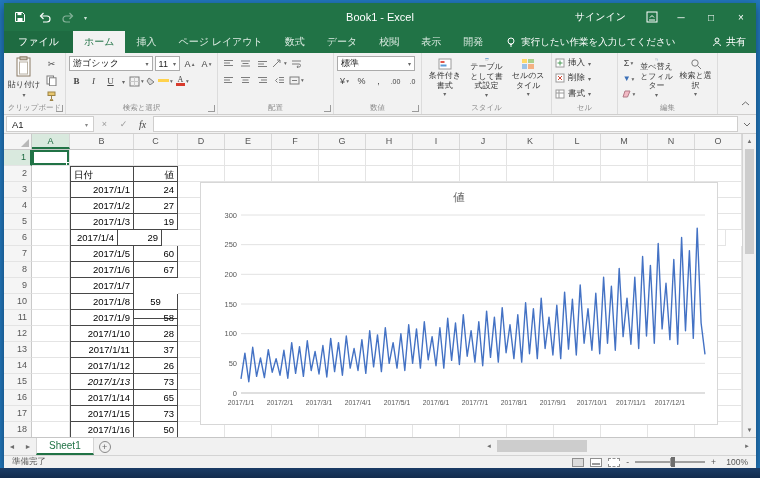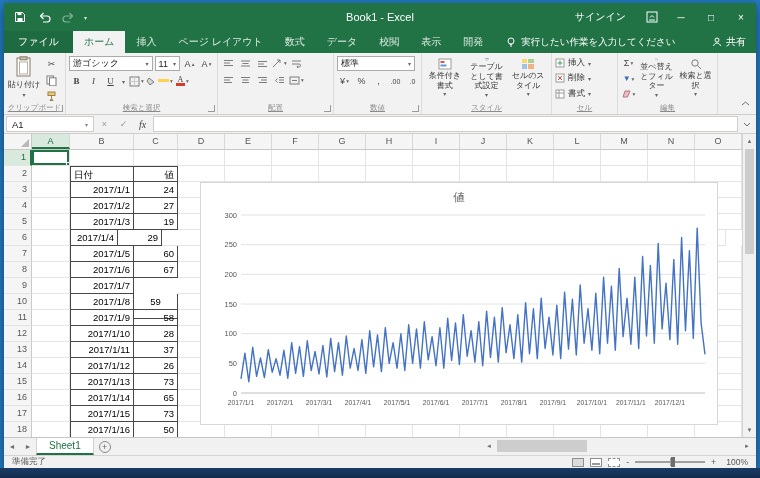--- a/index.html
+++ b/index.html
@@ -29,21 +29,21 @@
   .file-tab{padding:0 14px;line-height:22px;font-size:10px;color:#fff;background:#1e6b41;}
   .rtabs{display:flex;}
   .tab{padding:0 11px;line-height:22px;font-size:10px;color:#dcebe2;}
   .tab.active{background:#f2f2f2;color:#217346;}
   .tellme{display:flex;align-items:center;gap:5px;margin-left:12px;color:#fff;font-size:9.5px;}
   .share{position:absolute;right:10px;top:0;height:22px;display:flex;align-items:center;gap:4px;color:#fff;font-size:10px;}
 
   
   .ribbon{height:62px;background:#f2f2f2;border-bottom:1px solid #cfcecd;display:flex;position:relative;box-sizing:border-box;}
   .rgroup{position:relative;height:100%;border-right:1px solid #dcdcdc;padding:3px 3px 13px;box-sizing:border-box;}
-  .glabel{position:absolute;bottom:1px;left:0;right:0;text-align:center;font-size:7.5px;color:#8b8b8b;white-space:nowrap;overflow:hidden;text-decoration:underline;}
+  .glabel{position:absolute;bottom:1px;left:0;right:0;text-align:center;font-size:7.5px;color:#8b8b8b;white-space:nowrap;overflow:hidden;}
   .launcher{position:absolute;right:2px;bottom:2px;width:6px;height:6px;border-right:1px solid #9a9a9a;border-bottom:1px solid #9a9a9a;}
   .g-clip{width:62px;}.g-font{width:152px;}.g-align{width:116px;}.g-num{width:88px;}.g-styles{width:130px;}.g-cells{width:66px;}.g-edit{width:100px;}
   .bigbtn{width:34px;height:100%;display:flex;flex-direction:column;align-items:center;justify-content:flex-start;gap:1px;font-size:8px;color:#333;float:left;}
   .bigbtn .cap{font-size:6px;color:#666;}
   .smallcol{float:left;display:flex;flex-direction:column;gap:2px;margin-left:3px;padding-top:1px;}
   .sbtn{min-width:15px;height:14px;display:flex;align-items:center;justify-content:center;font-size:9px;color:#444;gap:1px;}
   .sbtn .cap{font-size:5.5px;color:#666;}
   .rcol{display:flex;flex-direction:column;gap:3px;height:100%;}
   .rrow{display:flex;align-items:center;gap:2px;}
   .combo{background:#fff;border:1px solid #ababab;height:15px;display:flex;align-items:center;padding:0 3px;font-size:9px;color:#222;box-sizing:border-box;}
@@ -748,21 +748,21 @@
           <span class="cell" style="width: 47px;"></span>
           <span class="cell" style="width: 47px;"></span>
           <span class="cell" style="width: 47px;"></span>
           <span class="cell" style="width: 47px;"></span>
           <span class="cell" style="width: 47px;"></span>
           <span class="cell" style="width: 47px;"></span>
         </div>
         <div class="grow">
           <span class="rnum">15</span>
           <span class="cell" style="width: 38px;"></span>
-          <span class="cell tbl num tbl-left" style="width: 64px;">2017/1/13</span>
+          <span class="cell tbl num tbl-left" style="width: 64px; font-style: italic;">2017/1/13</span>
           <span class="cell tbl num" style="width: 44px;">73</span>
           <span class="cell" style="width: 47px;"></span>
           <span class="cell" style="width: 47px;"></span>
           <span class="cell" style="width: 47px;"></span>
           <span class="cell" style="width: 47px;"></span>
           <span class="cell" style="width: 47px;"></span>
           <span class="cell" style="width: 47px;"></span>
           <span class="cell" style="width: 47px;"></span>
           <span class="cell" style="width: 47px;"></span>
           <span class="cell" style="width: 47px;"></span>

